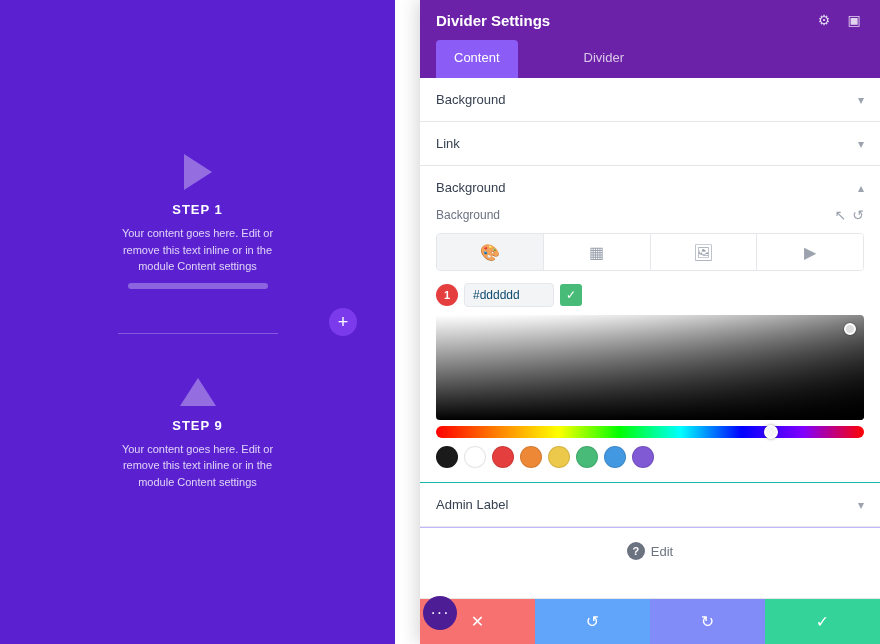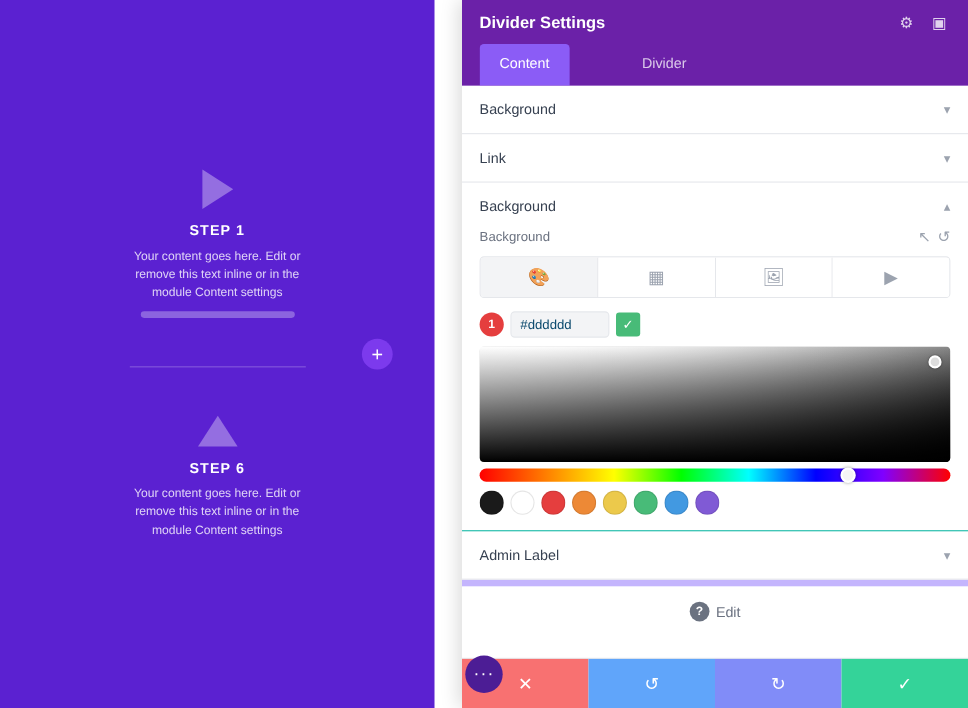--- a/index.html
+++ b/index.html
@@ -387,21 +387,21 @@
     .swatch {
       width: 22px;
       height: 22px;
       border-radius: 50%;
       cursor: pointer;
       border: 1px solid rgba(0,0,0,0.1);
     }
 
     
     .admin-section {
-      border-bottom: 6px solid #c4b5fd;
+      border-bottom: 1px solid #c4b5fd;
     }
 
     
     .help-row {
       display: flex;
       align-items: center;
       justify-content: center;
       gap: 6px;
       padding: 14px;
       color: #6b7280;
@@ -468,21 +468,21 @@
     <div class="step-icon arrow-right"></div>
     <div class="step-title">STEP 1</div>
     <div class="step-desc">Your content goes here. Edit or remove this text inline or in the module Content settings</div>
     <div class="step-bar"></div>
   </div>
 
   <div class="divider-line"></div>
 
   <div class="step-block">
     <div class="step-icon arrow-up"></div>
-    <div class="step-title">STEP 6</div>
+    <div class="step-title">STEP 9</div>
     <div class="step-desc">Your content goes here. Edit or remove this text inline or in the module Content settings</div>
   </div>
 
   <div class="add-btn">+</div>
 </div>
 
 <div class="settings-panel">
 
   <div class="panel-header">
     <span class="panel-title">Divider Settings</span>

